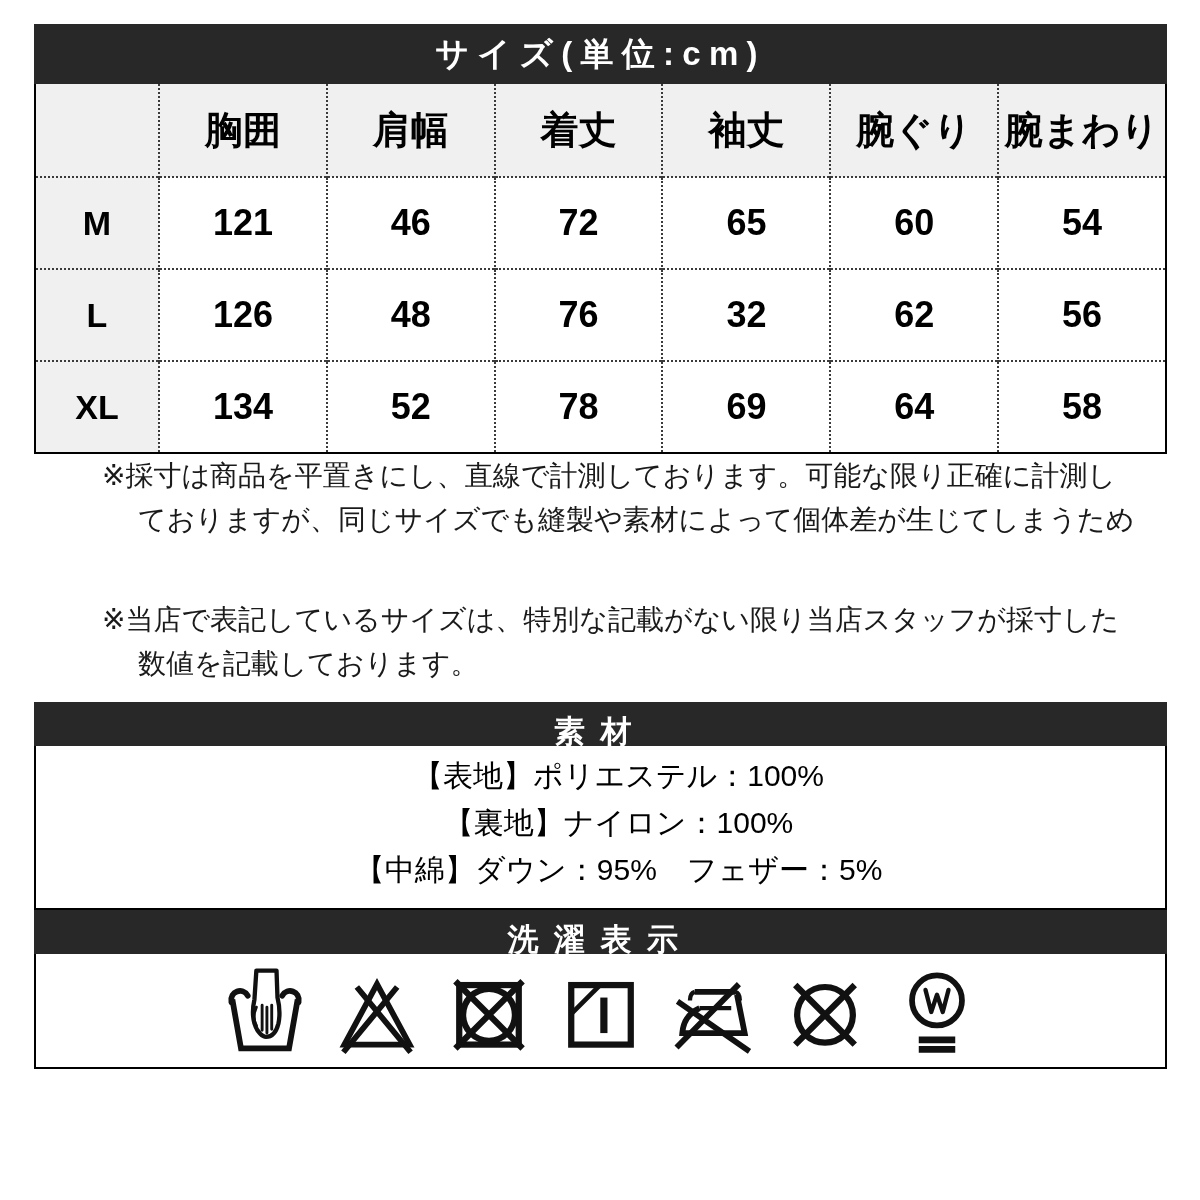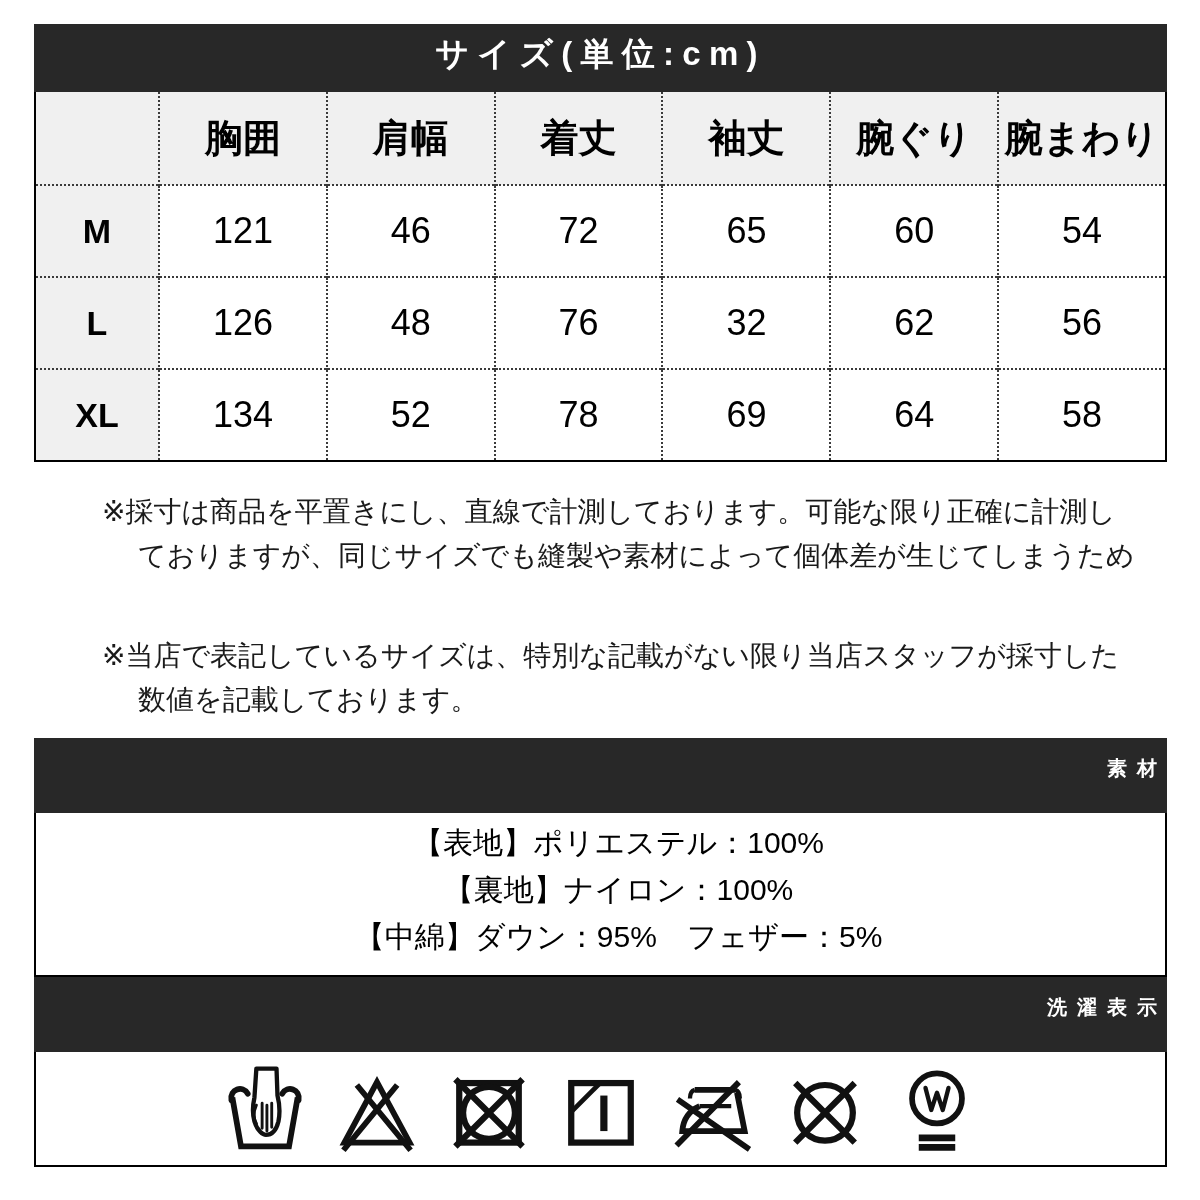--- a/index.html
+++ b/index.html
@@ -7,40 +7,40 @@
     width:1200px;height:1200px;background:#ffffff;
     font-family:"Liberation Sans","DejaVu Sans",sans-serif;
     color:#000;overflow:hidden;
   }
   .content{padding:24px 33px 0 34px;}
   
   .bar{
     background:#282828;color:#fff;text-align:center;
     font-weight:bold;
   }
-  .bar.size{height:68px;line-height:60px;font-size:33px;letter-spacing:.25em;}
-  .bar.small{height:75px;line-height:60px;font-size:20px;letter-spacing:.5em;text-align:right;}
+  .bar.size{height:60px;line-height:60px;font-size:33px;letter-spacing:.25em;}
+  .bar.small{height:44px;line-height:60px;font-size:31px;letter-spacing:.5em;}
   
   table.size-table{
     border-collapse:collapse;width:100%;table-layout:fixed;
     border:2px solid #000;border-top:none;
   }
   table.size-table col.c-label{width:124px;}
   table.size-table th,table.size-table td{
     text-align:center;vertical-align:middle;padding:0;
   }
   table.size-table tr>*:not(:first-child){border-left:2px dotted #3a3a3a;}
   table.size-table tr+tr>*{border-top:2px dotted #3a3a3a;}
   table.size-table tr.head-row>*{height:92px;background:#f0f0f0;font-size:38px;font-weight:bold;}
   table.size-table tr.data-row>*{height:90px;}
   table.size-table tr.data-row th{background:#f0f0f0;font-size:34px;font-weight:bold;}
-  table.size-table tr.data-row td{background:#fff;font-size:36px;font-weight:400;}
+  table.size-table tr.data-row td{background:#fff;font-size:36px;font-weight:700;}
   
   .note{font-size:28px;line-height:44px;color:#1a1a1a;padding-left:68px;padding-right:30px;}
-  .note1{margin-top:28px;}
+  .note1{}
   .note2{margin-top:56px;}
   .note .cont{padding-left:36px;}
   
   .section-material{margin-top:16px;}
   .panel{
     border:2px solid #000;border-top:none;background:#fff;
   }
   .material-body{height:156px;padding-top:6px;text-align:center;}
   .material-body .mline{font-size:30px;line-height:47px;color:#000000;padding-left:36px;}
   

